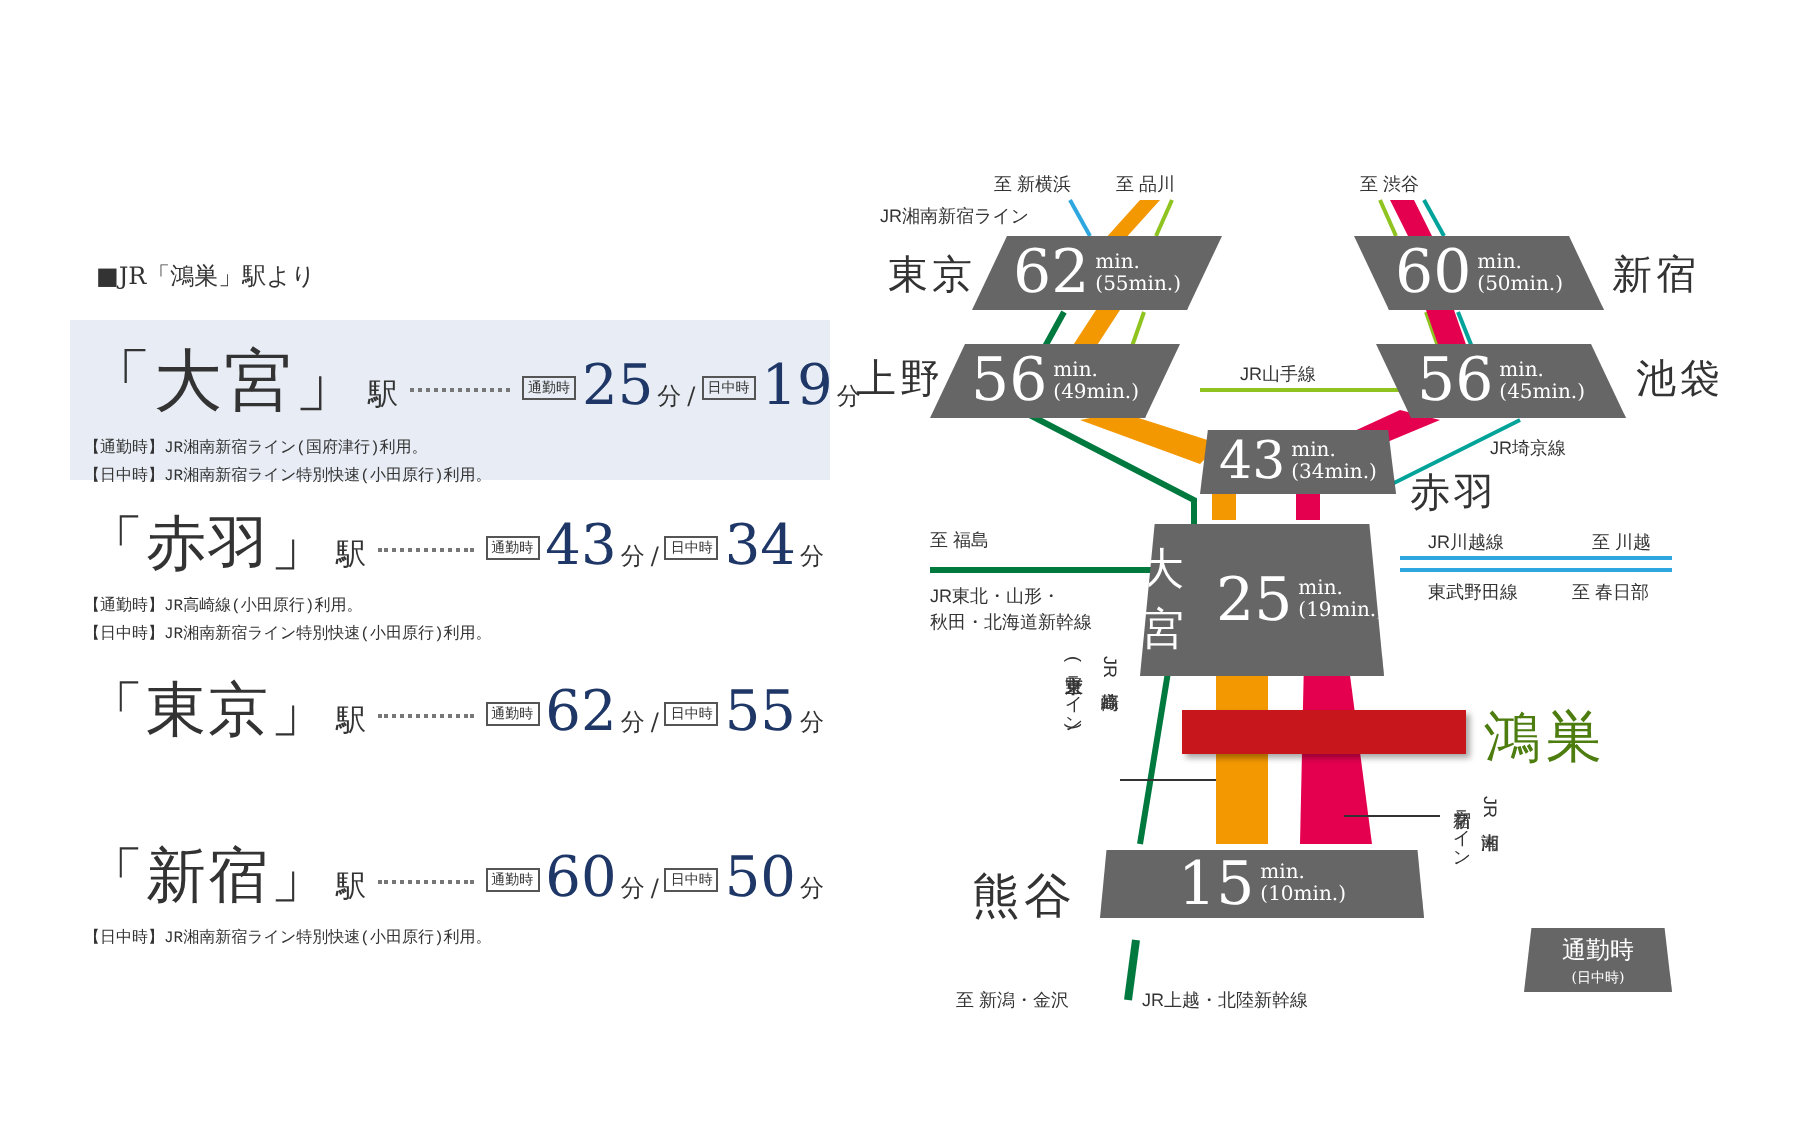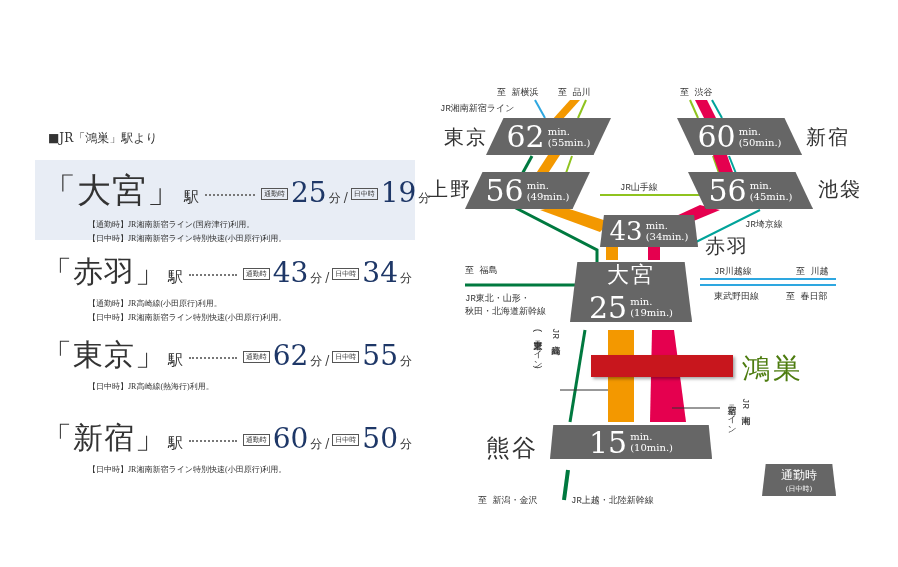--- a/index.html
+++ b/index.html
@@ -9,22 +9,22 @@
   .hl{left:35px;top:160px;width:380px;height:80px;background:#e8edf5;}
   .row{position:absolute;left:42px;width:370px;}
   .st{display:flex;align-items:baseline;white-space:nowrap;}
   .st .name{font-size:30px;color:#333;letter-spacing:1px;}
   .st .eki{font-size:15px;color:#333;margin-left:2px;}
   .st .dots{flex:1;border-bottom:2px dotted #777;margin:0 6px;height:0;position:relative;top:-6px;}
   .st .tag{font-size:7px;border:1px solid #555;padding:0 2px;margin-right:3px;position:relative;top:-6px;color:#333;font-family:"DejaVu Sans",sans-serif;}
   .st .num{font-size:28px;color:#1e3767;}
   .st .fun{font-size:12px;color:#333;margin-left:2px;}
   .st .sl{font-size:12px;margin:0 3px;color:#333;}
-  .note{font-size:8px;line-height:14px;color:#333;margin-top:4px;font-family:Liberation Serif, serif;margin-left:46px;}
-  .lbl{font-size:9px;color:#333;white-space:nowrap;font-family:Liberation Mono, monospace;}
+  .note{font-size:8px;line-height:14px;color:#333;margin-top:4px;font-family:Liberation Mono, monospace;}
+  .lbl{font-size:9px;color:#333;white-space:nowrap;font-family:Liberation Sans, sans-serif;}
   .big{font-size:20px;color:#333;letter-spacing:2px;}
   .box{position:absolute;background:#666;box-shadow:2px 3px 3px rgba(0,0,0,.35);color:#fff;display:flex;align-items:center;justify-content:center;}
   .box .n{font-size:30px;}
   .box .m{font-size:10px;line-height:11px;margin-left:3px;}
   .kounosu{font-size:28px;color:#4d7c0f;letter-spacing:3px;}
 </style>
 </head>
 <body>
 
 <div class="abs hdr">■JR「鴻巣」駅より</div>
@@ -75,21 +75,20 @@
     <span class="dots"></span>
     <span class="tag">通勤時</span>
     <span class="num">62</span>
     <span class="fun">分</span>
     <span class="sl">/</span>
     <span class="tag">日中時</span>
     <span class="num">55</span>
     <span class="fun">分</span>
   </div>
   <div class="note">
-    <div>【日中時】JR高崎線(熱海行)利用。</div>
   </div>
 </div>
 
 <div class="row" style="top:418px">
   <div class="st">
     <span class="name">「新宿」</span>
     <span class="eki">駅</span>
     <span class="dots"></span>
     <span class="tag">通勤時</span>
     <span class="num">60</span>
@@ -159,21 +158,21 @@
   <span class="m"><span>min.</span><br><span>(49min.)</span></span>
 </div>
 <div class="box" style="left:688px;top:172px;width:125px;height:37px;clip-path:polygon(0 0,86% 0,100% 100%,14% 100%)">
   <span class="n">56</span>
   <span class="m"><span>min.</span><br><span>(45min.)</span></span>
 </div>
 <div class="box" style="left:600px;top:215px;width:98px;height:32px;clip-path:polygon(4% 0,96% 0,100% 100%,0 100%)">
   <span class="n" style="font-size:26px">43</span>
   <span class="m"><span>min.</span><br><span>(34min.)</span></span>
 </div>
-<div class="box" style="left:570px;top:262px;width:122px;height:60px;flex-direction:column;clip-path:polygon(6% 0,94% 0,100% 100%,0 100%)">
+<div class="box" style="left:570px;top:262px;width:122px;height:76px;clip-path:polygon(6% 0,94% 0,100% 100%,0 100%)">
   <span style="font-size:22px;letter-spacing:2px">大宮</span>
   <span style="display:flex;align-items:center">
       <span class="n">25</span>
       <span class="m"><span>min.</span><br><span>(19min.)</span></span>
     </span>
 </div>
 <div class="box" style="left:550px;top:425px;width:162px;height:34px;clip-path:polygon(2% 0,98% 0,100% 100%,0 100%)">
   <span class="n">15</span>
   <span class="m"><span>min.</span><br><span>(10min.)</span></span>
 </div>

